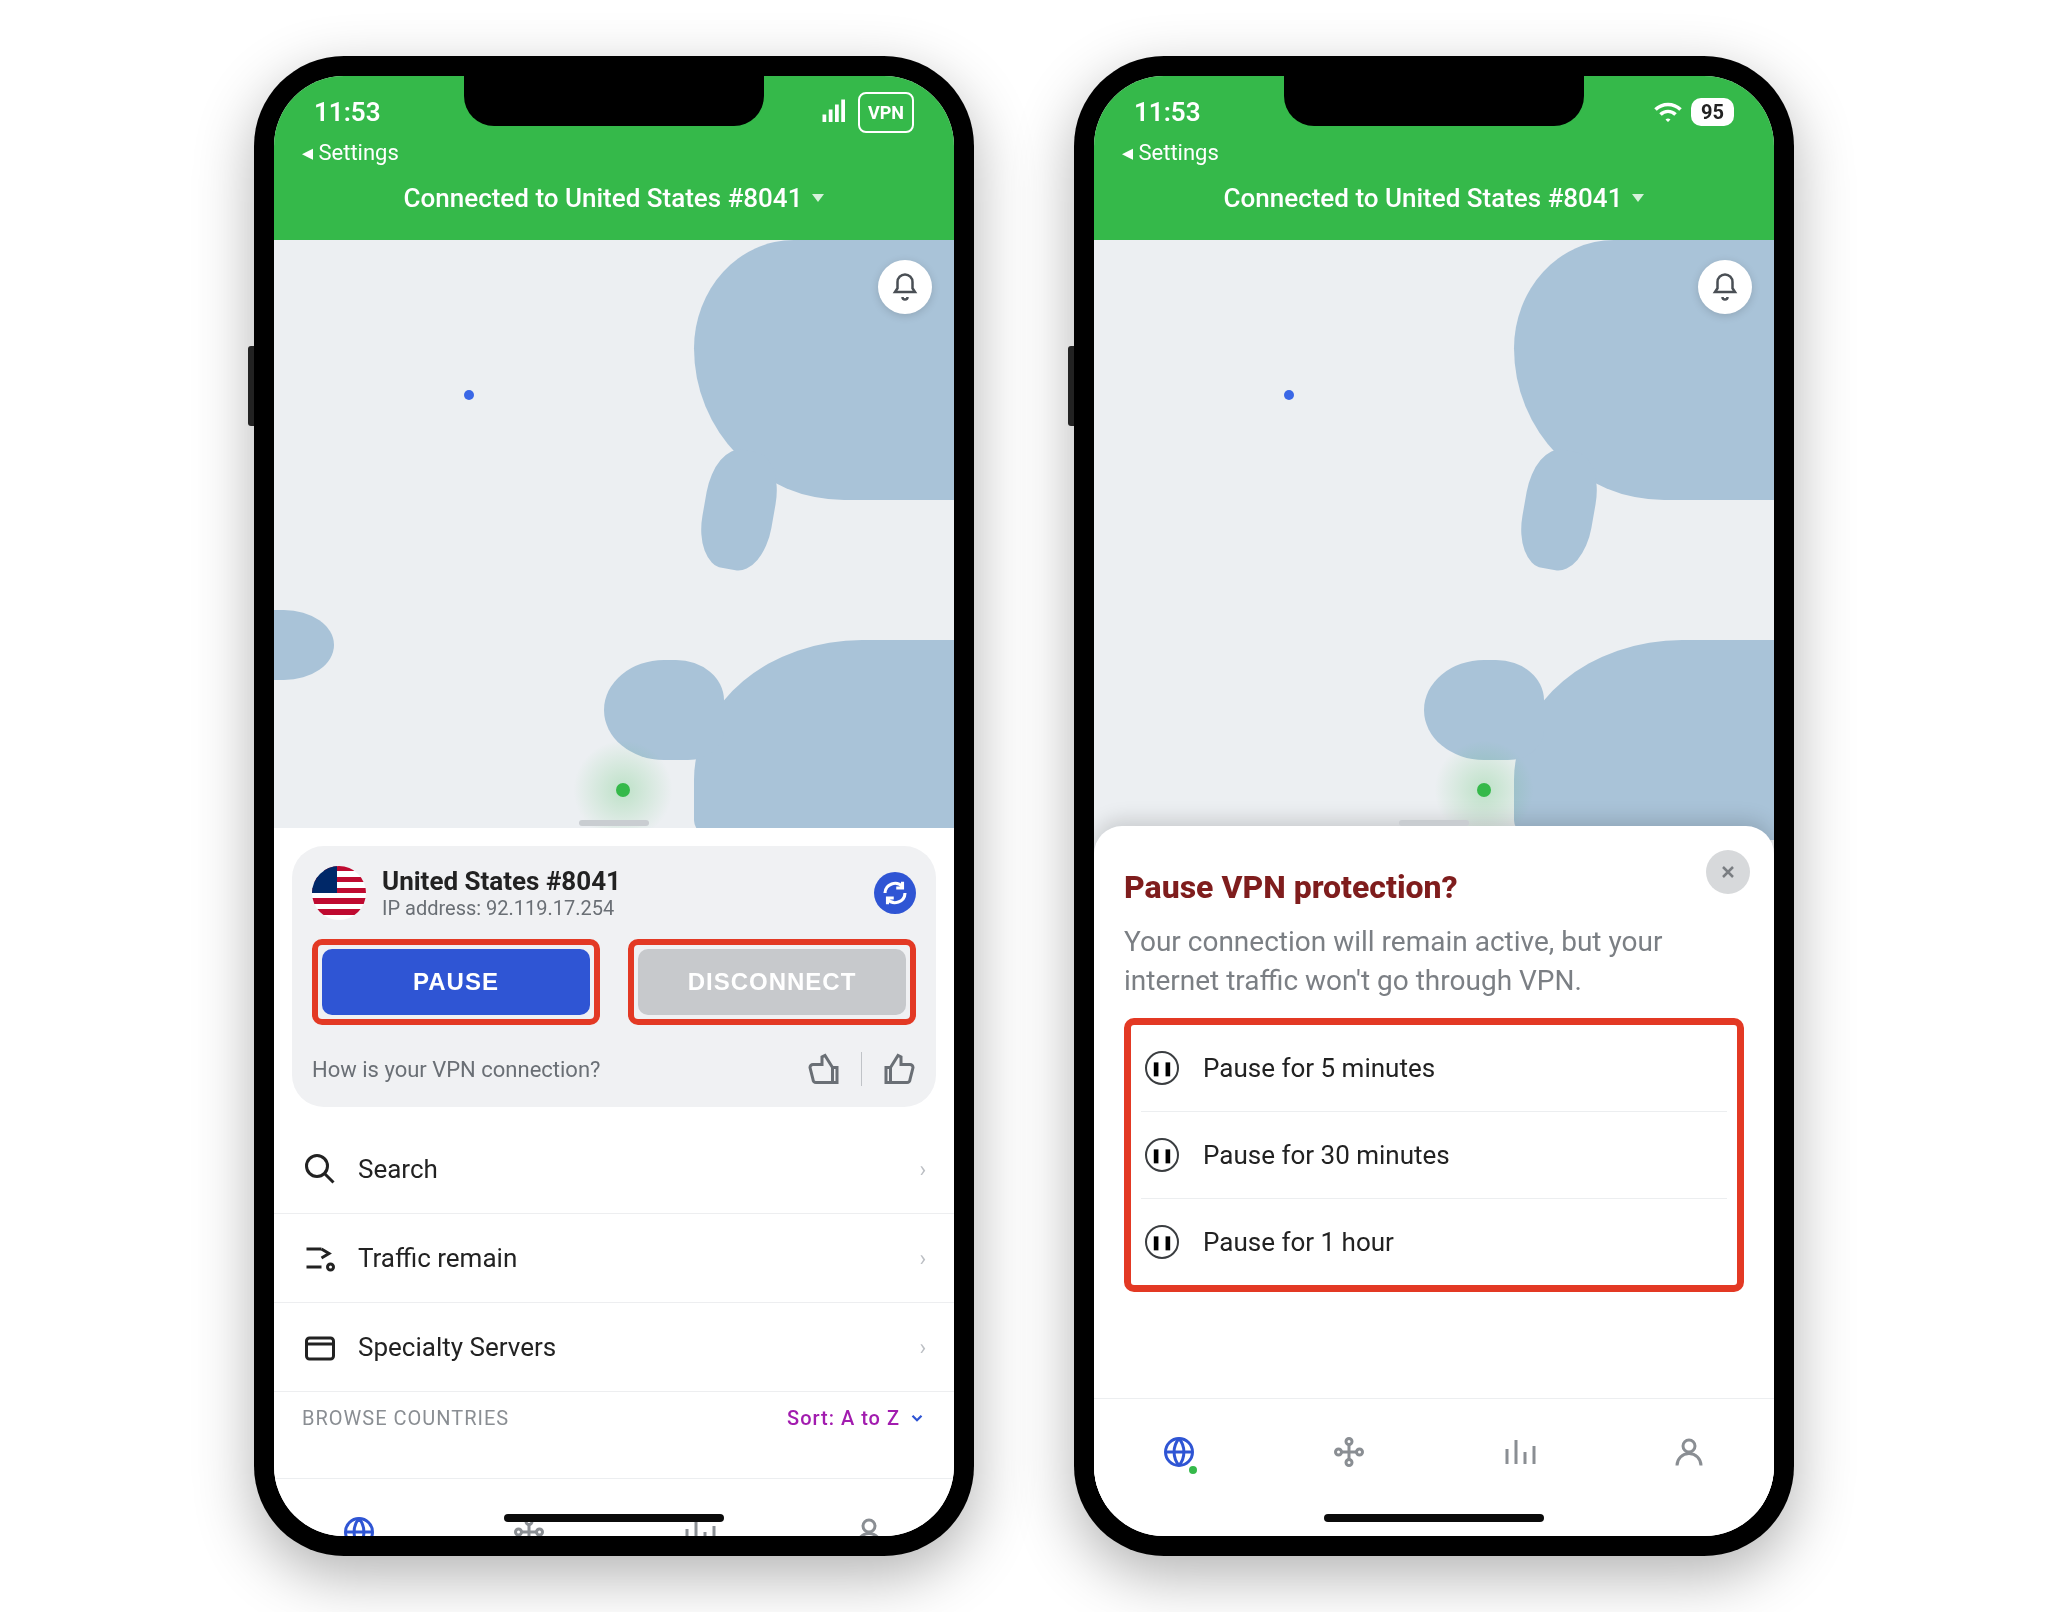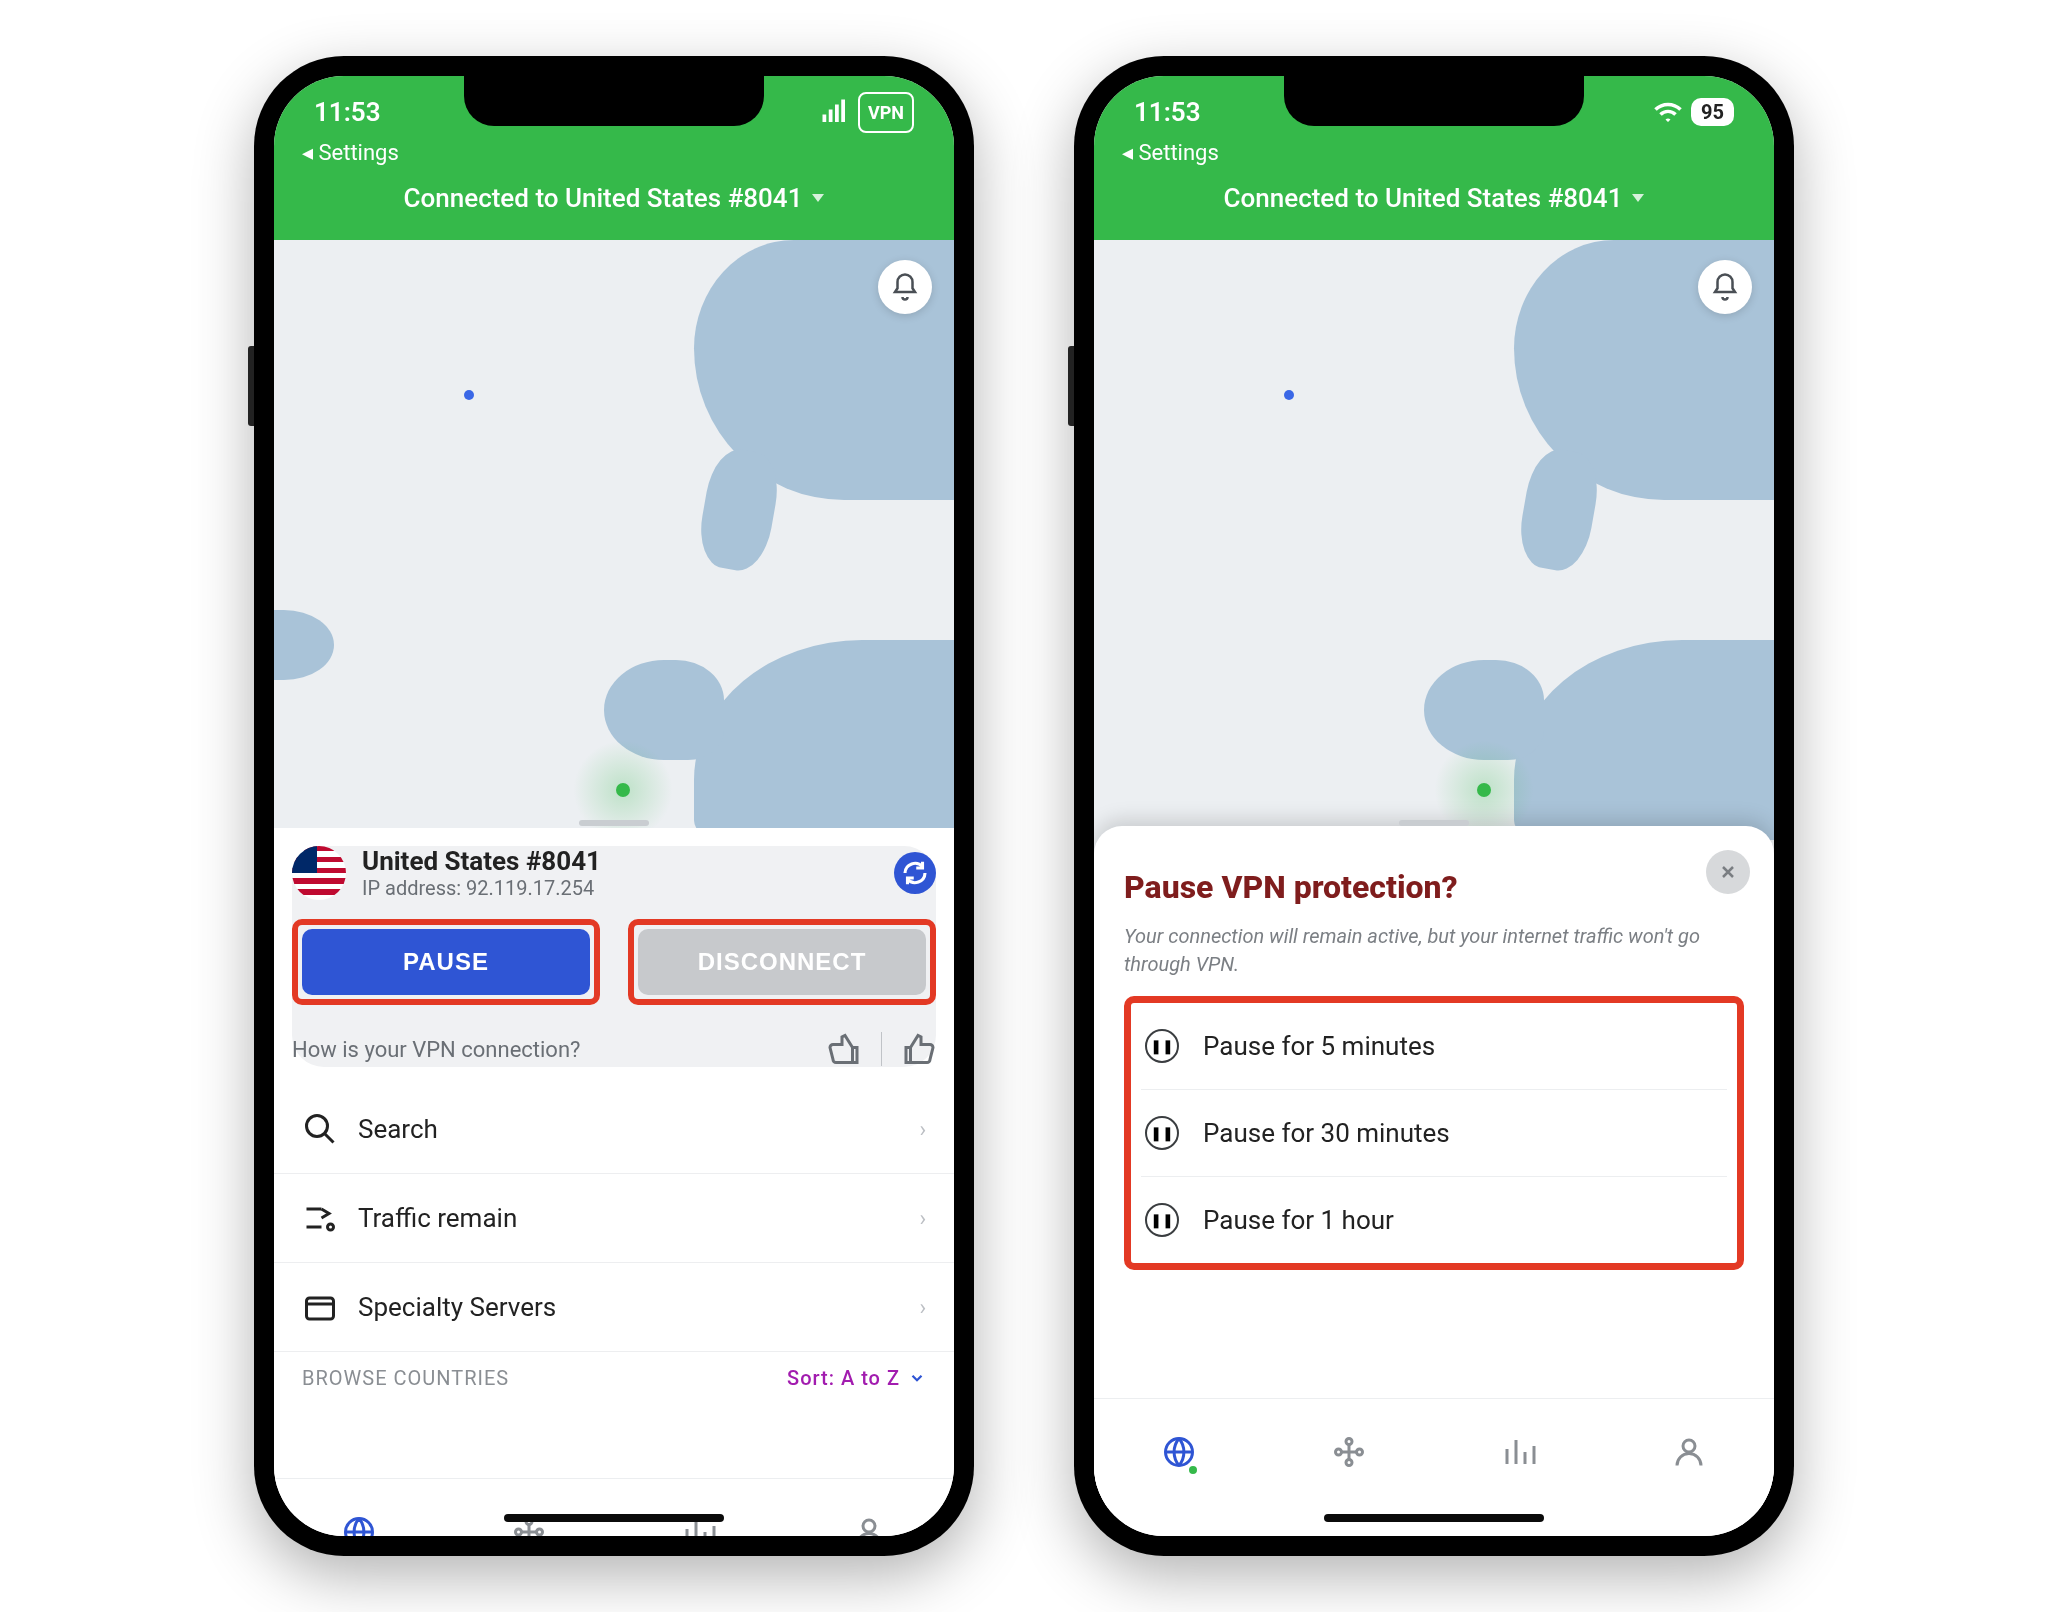--- a/index.html
+++ b/index.html
@@ -175,20 +175,21 @@
     bottom: 0;
     background: #fff;
     display: flex;
     flex-direction: column;
   }
   .panel.first { top: 752px; }
   .card {
     margin: 18px;
     background: #f0f1f3;
     border-radius: 32px;
+    padding: 20px;
   }
   .server-row {
     display: flex;
     align-items: center;
     gap: 16px;
   }
   .flag {
     width: 54px;
     height: 54px;
     border-radius: 50%;
@@ -345,24 +346,23 @@
     color: #7a7e82;
   }
   .sheet h2 {
     font-size: 32px;
     font-weight: 800;
     color: #7f1d1d;
     margin-top: 12px;
   }
   .sheet p {
     margin-top: 16px;
-    font-size: 20px;
+    font-size: 28px;
     color: #7b7f84;
     line-height: 1.4;
-    font-style: italic;
   }
   .options-hl {
     margin-top: 18px;
     border: 7px solid #e33924;
     border-radius: 10px;
     padding: 0 10px;
   }
   .opt {
     display: flex;
     align-items: center;

